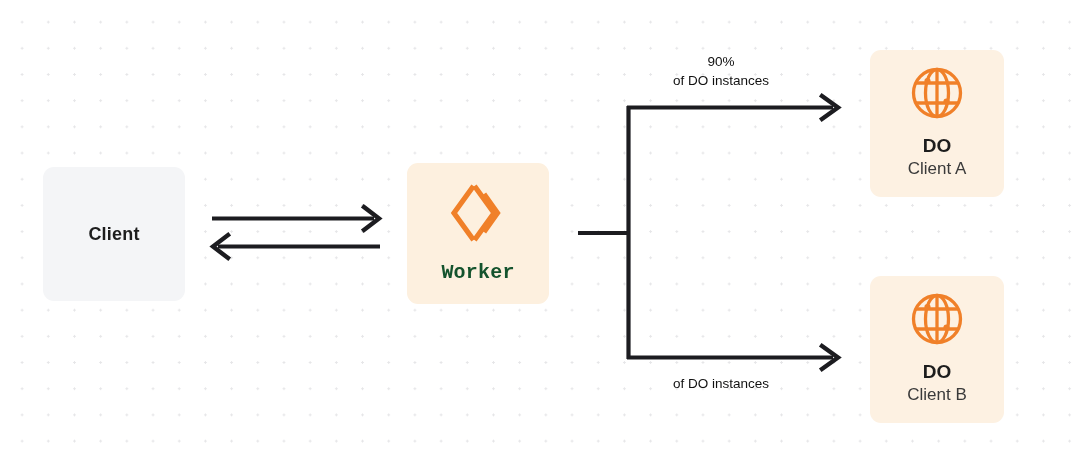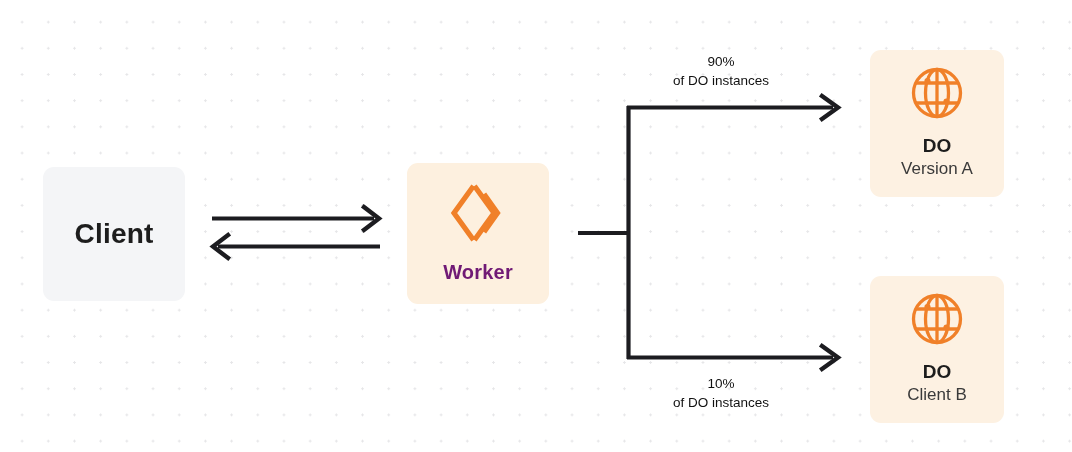--- a/index.html
+++ b/index.html
@@ -36,42 +36,43 @@
 
   
   #client-node {
     left: 43px;
     top: 167px;
     width: 142px;
     height: 134px;
     background-color: #f4f5f7;
   }
   .client-label {
-    font-size: 28px;
+    font-size: 18px;
     font-weight: bold;
     color: #1d1d1d;
     letter-spacing: 0.2px;
   }
 
   
   #worker-node {
     left: 407px;
     top: 163px;
     width: 142px;
     height: 141px;
     background-color: #fdf0df;
   }
   .worker-icon {
     margin-bottom: 14px;
   }
   .worker-label {
     font-size: 20px;
     font-weight: bold;
-    color: #701a75;
+    color: #14532d;
     letter-spacing: 0.2px;
+    font-family: Liberation Mono, monospace;
   }
 
   
   .do-node {
     left: 870px;
     width: 134px;
     height: 147px;
     background-color: #fdf1e2;
   }
   #do-a-node { top: 50px; }
@@ -176,21 +177,21 @@
           <line x1="27" y1="3.5" x2="27" y2="50.5"></line>
           <ellipse cx="27" cy="27" rx="11.5" ry="23.5"></ellipse>
           <line x1="5.5" y1="17" x2="48.5" y2="17"></line>
           <line x1="5.5" y1="37" x2="48.5" y2="37"></line>
         </g>
         <circle cx="17.5" cy="15" r="3.1" fill="#f08029"></circle>
         <circle cx="36.5" cy="35.5" r="3.1" fill="#f08029"></circle>
       </svg>
     </span>
     <span class="do-title">DO</span>
-    <span class="do-sub">Version A</span>
+    <span class="do-sub">Client A</span>
   </div>
 
   <div class="node do-node" id="do-b-node">
     <span class="do-icon">
       <svg width="54" height="54" viewBox="0 0 54 54" xmlns="http://www.w3.org/2000/svg">
         <g fill="none" stroke="#f08029" stroke-width="3.3">
           <circle cx="27" cy="27" r="23.5"></circle>
           <line x1="27" y1="3.5" x2="27" y2="50.5"></line>
           <ellipse cx="27" cy="27" rx="11.5" ry="23.5"></ellipse>
           <line x1="5.5" y1="17" x2="48.5" y2="17"></line>
@@ -203,17 +204,16 @@
     <span class="do-title">DO</span>
     <span class="do-sub">Client B</span>
   </div>
 
   <div class="edge-label" id="label-top">
     <div>90%</div>
     <div>of DO instances</div>
   </div>
 
   <div class="edge-label" id="label-bottom">
-    <div>10%</div>
     <div>of DO instances</div>
   </div>
 
 </div>
 
 </body></html>

